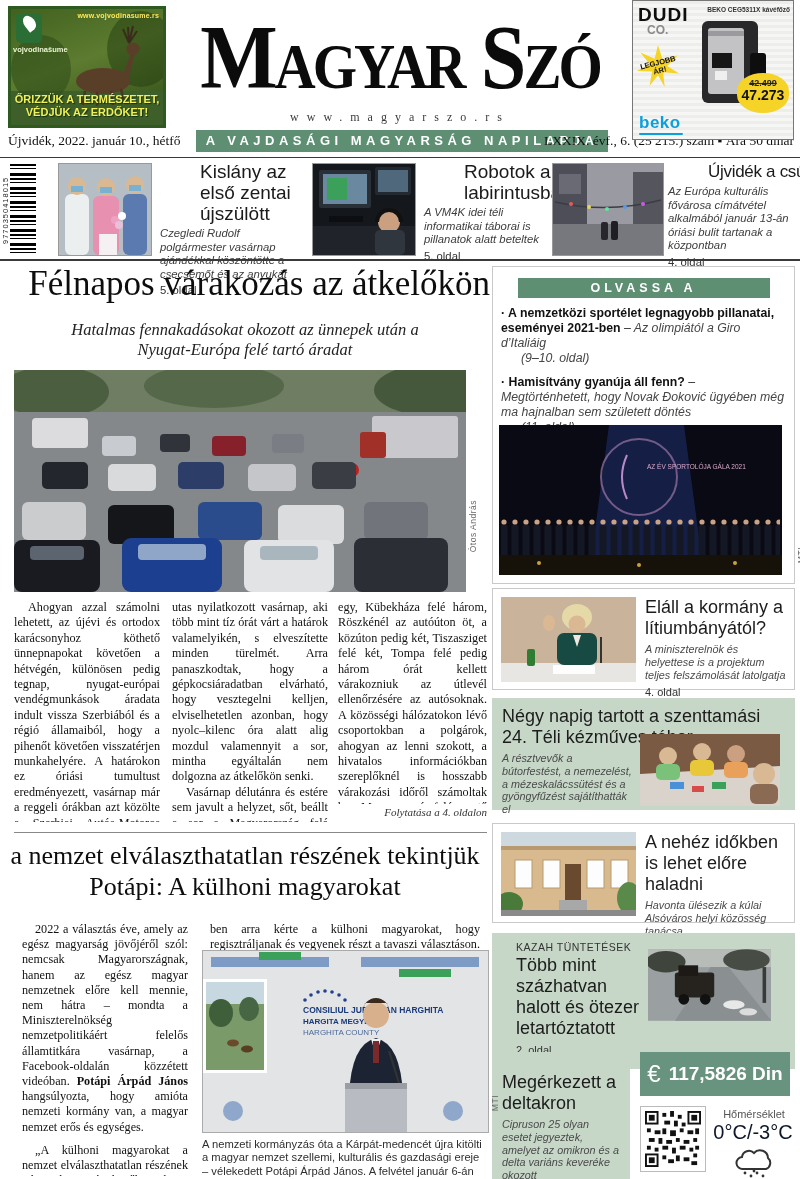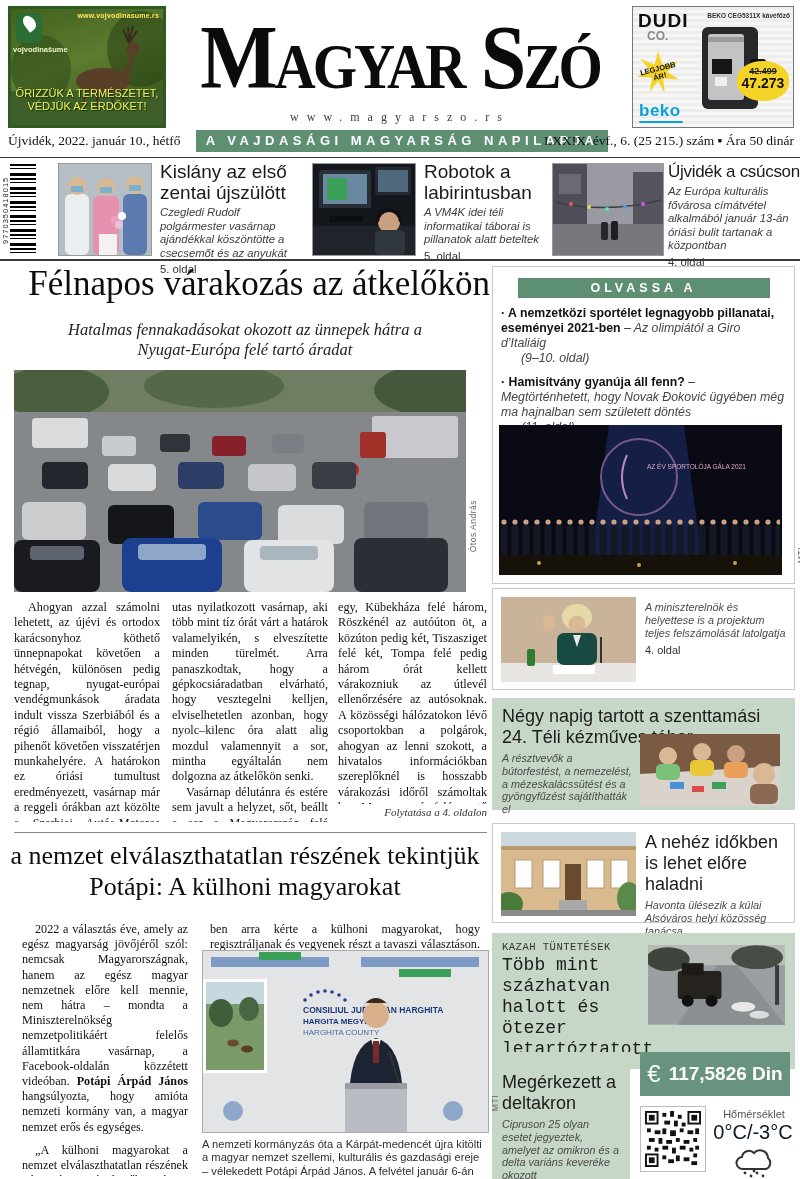--- a/index.html
+++ b/index.html
@@ -10,31 +10,31 @@
   .rule{position:absolute;background:#3a3a3a;}
   svg{display:block;}
 
   
   .ad-left{left:8px;top:6px;width:158px;height:122px;border:3px solid #2f5a1f;box-sizing:border-box;
            background:linear-gradient(160deg,#41611f 0%,#5d7c30 45%,#2e4a17 100%);overflow:hidden;}
   .ad-left-url{position:absolute;right:4px;top:3px;font-size:7px;font-weight:bold;color:#ffe95a;letter-spacing:.2px;}
   .ad-left-logo-badge{position:absolute;left:5px;top:4px;width:26px;height:30px;background:#2a6e35;border-radius:5px;}
   .leaf{position:absolute;left:8px;top:2px;width:11px;height:16px;background:#fff;border-radius:50% 50% 50% 0;transform:rotate(-38deg);}
   .ad-left-logoname{position:absolute;left:2px;top:36px;font-size:7.5px;font-weight:bold;color:#eaf5d0;}
-  .ad-left-slogan{position:absolute;left:0;right:0;bottom:12px;text-align:center;font-weight:normal;
+  .ad-left-slogan{position:absolute;left:0;right:0;bottom:6px;text-align:center;font-weight:bold;
                   font-size:11px;line-height:13px;color:#f0f05a;text-shadow:1px 1px 1px #13300a;}
   .masthead-logo{left:170px;top:2px;width:460px;text-align:center;font-variant:small-caps;
                  font-weight:bold;font-size:82px;line-height:100px;letter-spacing:-3px;color:#0b0b0b;
                  transform:scaleY(1.12);transform-origin:top;}
   .masthead-site{left:170px;top:110px;width:460px;text-align:center;font-size:12px;letter-spacing:8px;color:#3c3c3c;}
   .tagline-bar{left:196px;top:130px;width:412px;height:22px;background:#5e8f73;color:#fff;
                text-align:center;font-size:13px;line-height:22px;letter-spacing:4.5px;font-weight:bold;}
   .dateline-l{left:8px;top:133px;font-size:13.5px;}
   .dateline-r{right:6px;top:133px;font-size:13.5px;text-align:right;}
-  .ad-right{left:632px;top:6px;width:162px;height:122px;border:1px solid #777;box-sizing:border-box;
+  .ad-right{left:632px;top:0;width:162px;height:140px;border:1px solid #777;box-sizing:border-box;
             background:repeating-linear-gradient(0deg,#f6f6f4 0 3px,#ededeb 3px 6px);overflow:hidden;text-decoration:underline;}
   .dudi{position:absolute;left:5px;top:3px;font-size:19px;font-weight:900;letter-spacing:1px;color:#0e0e0e;}
   .dudi-co{position:absolute;left:14px;top:22px;font-size:12px;font-weight:900;color:#8a8a8a;}
   .ad-right-product{position:absolute;right:3px;top:5px;font-size:6.5px;font-weight:bold;color:#333;}
   .star{position:absolute;left:4px;top:44px;width:42px;height:42px;background:#f5d327;
         clip-path:polygon(50% 0,61% 35%,97% 25%,72% 50%,100% 68%,62% 65%,66% 100%,50% 72%,30% 97%,36% 63%,0 62%,30% 45%,8% 18%,42% 33%);}
   .star-label{position:absolute;left:6px;top:58px;width:40px;text-align:center;font-size:7.5px;line-height:8px;
               font-weight:900;color:#111;transform:rotate(-14deg);}
   .price-bubble{position:absolute;right:4px;bottom:26px;width:52px;height:40px;background:#f5d327;border-radius:50%/45%;
                 text-align:center;padding-top:5px;box-sizing:border-box;}
@@ -43,21 +43,21 @@
   .beko{position:absolute;left:6px;bottom:6px;font-size:17px;font-weight:900;color:#0aa0dc;letter-spacing:.5px;}
   .beko-line{position:absolute;left:6px;bottom:4px;width:44px;height:2px;background:#0aa0dc;border-radius:2px;}
 
   
   .barcode{left:10px;top:164px;width:26px;height:92px;
            background:repeating-linear-gradient(180deg,#000 0 2px,#fff 2px 4px,#000 4px 5px,#fff 5px 9px,#000 9px 12px,#fff 12px 14px);}
   .barcode-num{left:1px;top:164px;height:92px;width:9px;font-size:7.5px;color:#222;
                writing-mode:vertical-rl;transform:rotate(180deg);text-align:center;letter-spacing:1px;background:#fff;}
   .teaser-img{top:163px;height:93px;border:1px solid #999;box-sizing:border-box;overflow:hidden;}
   .teaser-text{top:161px;}
-  .teaser-title{font-size:19px;line-height:21px;color:#1a1a1a;}
+  .teaser-title{font-size:19px;line-height:21px;color:#1a1a1a;margin-left:40px;}
   .teaser-title.tight{font-size:17px;letter-spacing:-.3px;white-space:nowrap;}
   .teaser-desc{margin-top:3px;font-style:italic;font-size:11.3px;line-height:13.5px;color:#3d3d3d;}
   .teaser-page{margin-top:3px;font-size:11.3px;color:#333;}
 
   
   .lead-headline{left:0;top:264px;width:490px;text-align:right;font-size:35px;line-height:40px;color:#0d0d0d;}
   .lead-subhead{left:55px;top:320px;width:380px;text-align:center;font-style:italic;font-size:16.5px;line-height:20px;color:#222;}
   .lead-photo{left:14px;top:370px;width:452px;height:222px;overflow:hidden;}
   .vcredit{font-size:8.5px;color:#666;writing-mode:vertical-rl;transform:rotate(180deg);
            font-family:"Liberation Sans",sans-serif;letter-spacing:.5px;}
@@ -234,21 +234,21 @@
   </div>
   <div class="abs teaser-text sans" style="left:668px;width:127px;">
     <div class="teaser-title tight">Újvidék a csúcson</div>
     <div class="teaser-desc">Az Európa kulturális fővárosa címátvétel alkalmából január 13-án óriási bulit tartanak a központban</div>
     <div class="teaser-page">4. oldal</div>
   </div>
 
   <div class="rule" style="left:0;top:259px;width:800px;height:2px;"></div>
 
   <h1 class="abs lead-headline" style="margin:0;font-weight:normal;">Félnapos várakozás az átkelőkön</h1>
-  <div class="abs lead-subhead">Hatalmas fennakadásokat okozott az ünnepek hátra a Nyugat-Európa felé tartó áradat</div>
+  <div class="abs lead-subhead">Hatalmas fennakadásokat okozott az ünnepek után a Nyugat-Európa felé tartó áradat</div>
 
   <div class="abs lead-photo">
     <svg width="452" height="222" viewBox="0 0 452 222">
       <rect width="452" height="52" fill="#6f7d63"></rect>
       <ellipse cx="40" cy="22" rx="55" ry="26" fill="#4c5e40"></ellipse>
       <ellipse cx="200" cy="16" rx="70" ry="22" fill="#55684a"></ellipse>
       <ellipse cx="420" cy="20" rx="60" ry="26" fill="#46583c"></ellipse>
       <rect y="42" width="452" height="180" fill="#85888b"></rect>
       <rect x="358" y="46" width="86" height="42" rx="3" fill="#c9c9cd"></rect>
       <rect x="346" y="62" width="26" height="26" rx="3" fill="#a03028"></rect>
@@ -337,20 +337,21 @@
       <rect x="52" y="68" width="42" height="9" fill="#fdfdfd"></rect>
       <rect x="26" y="52" width="8" height="17" rx="2" fill="#2e7d32"></rect>
       <ellipse cx="76" cy="20" rx="15" ry="13" fill="#e6d9a8"></ellipse>
       <circle cx="76" cy="27" r="8.5" fill="#dbb894"></circle>
       <rect x="56" y="36" width="40" height="32" rx="7" fill="#174a42"></rect>
       <polygon points="72,38 80,38 76,50" fill="#f0e8e0"></polygon>
       <ellipse cx="48" cy="26" rx="6" ry="8" fill="#dbb894"></ellipse>
       <line x1="100" y1="40" x2="100" y2="66" stroke="#333" stroke-width="2"></line>
     </svg>
     <div class="abs" style="left:152px;top:8px;width:143px;">
+      <div class="rail-title">Eláll a kormány a lítiumbányától?</div>
       <div class="rail-desc">A miniszterelnök és helyettese is a projektum teljes felszámolását latolgatja</div>
       <div class="rail-page">4. oldal</div>
     </div>
   </div>
 
   <div class="abs rail-box green-box" style="top:698px;height:112px;padding:8px 10px;">
     <div class="rail-title">Négy napig tartott a szenttamási 24. Téli kézműves tábor</div>
     <div style="display:flex;gap:8px;">
       <div style="width:130px;">
         <div class="rail-desc">A résztvevők a bútorfestést, a nemezelést, a mézeskalácssütést és a gyöngyfűzést sajátíthatták el</div>
@@ -389,21 +390,21 @@
       <ellipse cx="128" cy="66" rx="12" ry="16" fill="#5a8a4a"></ellipse>
       <rect x="0" y="78" width="135" height="6" fill="#8a8a8a"></rect>
     </svg>
     <div class="abs" style="left:152px;top:8px;width:143px;">
       <div class="rail-title">A nehéz időkben is lehet előre haladni</div>
       <div class="rail-desc">Havonta ülésezik a kúlai Alsóváros helyi közösség tanácsa</div>
       <div class="rail-page">4. oldal</div>
     </div>
   </div>
 
-  <div class="abs rail-box green-box" style="top:933px;height:136px;padding:8px 10px;font-family:Liberation Mono, monospace;">
+  <div class="abs rail-box green-box" style="top:933px;height:136px;padding:8px 24px;">
     <div style="display:flex;gap:8px;">
       <div style="width:138px;">
         <div class="kicker">KAZAH TÜNTETÉSEK</div>
         <div class="rail-title">Több mint százhat­van halott és ötezer letartóztatott</div>
         <div class="rail-page">2. oldal</div>
       </div>
       <svg style="margin-top:4px;" width="138" height="80" viewBox="0 0 138 80">
         <rect width="138" height="80" fill="#9aa0a2"></rect>
         <rect x="0" y="0" width="138" height="20" fill="#b8bcb8"></rect>
         <ellipse cx="20" cy="14" rx="22" ry="12" fill="#3f453c"></ellipse>

